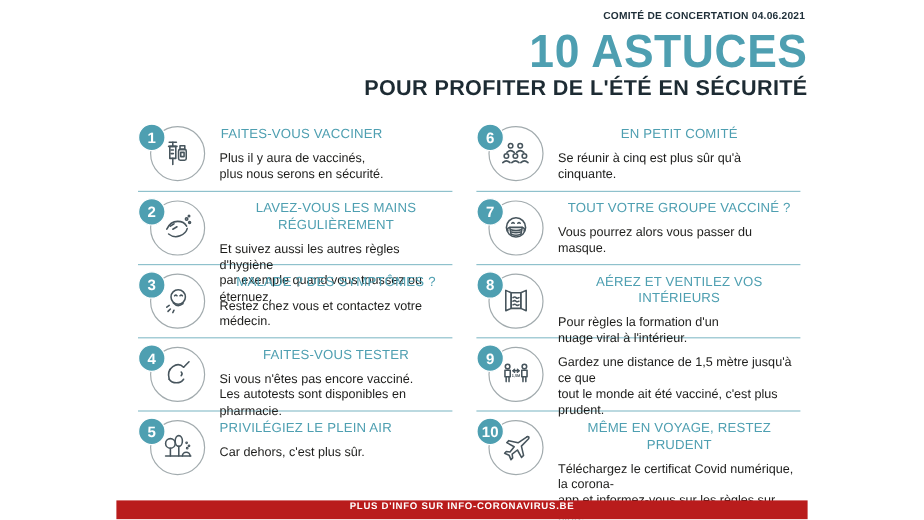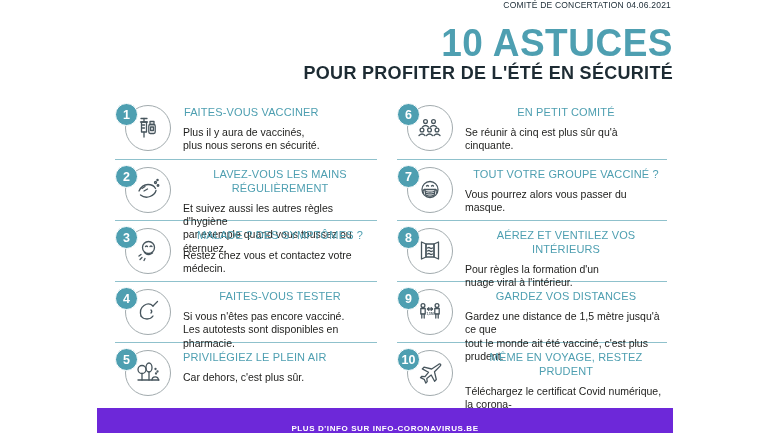--- a/index.html
+++ b/index.html
@@ -2,21 +2,21 @@
 <html><head>
 <meta charset="utf-8">
 <style>
   html,body{margin:0;padding:0;background:#ffffff;}
   .canvas{
     position:relative;width:770px;height:433px;background:#ffffff;overflow:hidden;
     font-family:"Liberation Sans", sans-serif;
   }
   .content{position:absolute;left:97px;top:0;width:576px;height:433px;}
   .committee-note{
-    position:absolute;top:0;right:2px;font-size:8.5px;font-weight:normal;
+    position:absolute;top:8px;right:2px;font-size:8.5px;font-weight:bold;
     color:#20303a;letter-spacing:.2px;
   }
   .header{ text-align:right; padding-top:24px; }
   .main-title{
     color:#4e9fb1;font-size:37px;font-weight:bold;letter-spacing:.5px;line-height:1;
     transform:scaleY(1.05);margin:0;
   }
   .sub-title{
     color:#1d2b33;font-size:18px;font-weight:bold;letter-spacing:.3px;margin-top:2px;
   }
@@ -40,22 +40,22 @@
     box-sizing:content-box;
   }
   .tip-text{ margin-left:10px; padding-top:1px; }
   .tip-title{
     color:#4e9fb1;font-size:11px;font-weight:normal;letter-spacing:.15px;line-height:1.25;text-align:center;
   }
   .tip-body{
     color:#1d1d1b;font-size:10.5px;line-height:1.28;margin-top:6px;white-space:pre-line;
   }
   .footer-bar{
-    position:absolute;left:0;bottom:0;width:100%;height:25px;background:#6d28d9;
-    display:flex;align-items:flex-end;justify-content:center;
+    position:absolute;left:0;bottom:0;width:100%;height:16px;background:#b91c1c;
+    display:flex;align-items:flex-start;justify-content:center;
   }
   .footer-text{ color:#ffffff;font-size:8px;font-weight:bold;letter-spacing:.6px; }
   svg.ic{ width:32px;height:32px; }
   svg.ic *{ stroke:#47555d; stroke-width:1.3; fill:none; stroke-linecap:round; stroke-linejoin:round; }
   svg.ic text{ stroke:none; fill:#47555d; font-size:3.2px; font-weight:bold; font-family:"Liberation Sans",sans-serif; }
 </style>
 </head>
 <body>
 
 <div class="canvas">
@@ -265,21 +265,20 @@
                   <line x1="24.2" y1="18" x2="24.2" y2="22"></line>
                 <line x1="13.5" y1="13" x2="18.5" y2="13"></line>
                 <path d="M14.8 11.8 L13.5 13 L14.8 14.2"></path>
                   <path d="M17.2 11.8 L18.5 13 L17.2 14.2"></path>
                 <text x="16" y="18.5" text-anchor="middle">1,5M</text>
               </svg>
             </div>
             <div class="num-badge">9</div>
           </div>
           <div class="tip-text">
-            <div class="tip-title">GARDEZ VOS DISTANCES</div>
             <div class="tip-body">Gardez une distance de 1,5 mètre jusqu'à ce que
 tout le monde ait été vacciné, c'est plus prudent.</div>
           </div>
         </div>
 
         <div class="tip">
           <div class="tip-icon-wrap">
             <div class="icon-circle">
               <svg class="ic" viewBox="0 0 32 32">
                 <path d="M24.5 7.5 c1.6 -1.6 3.2 0 1.6 1.6 L20.5 14.8 L22.3 22.5 L20.6 24.2 L17.2 18 L12.8 21.5 L13.2 24.6 L11.8 26 L10.2 22.3 L6.5 20.7 L7.9 19.3 L11 19.7 L14.5 15.3 L8.3 11.9 L10 10.2 L17.7 12 Z"></path>

